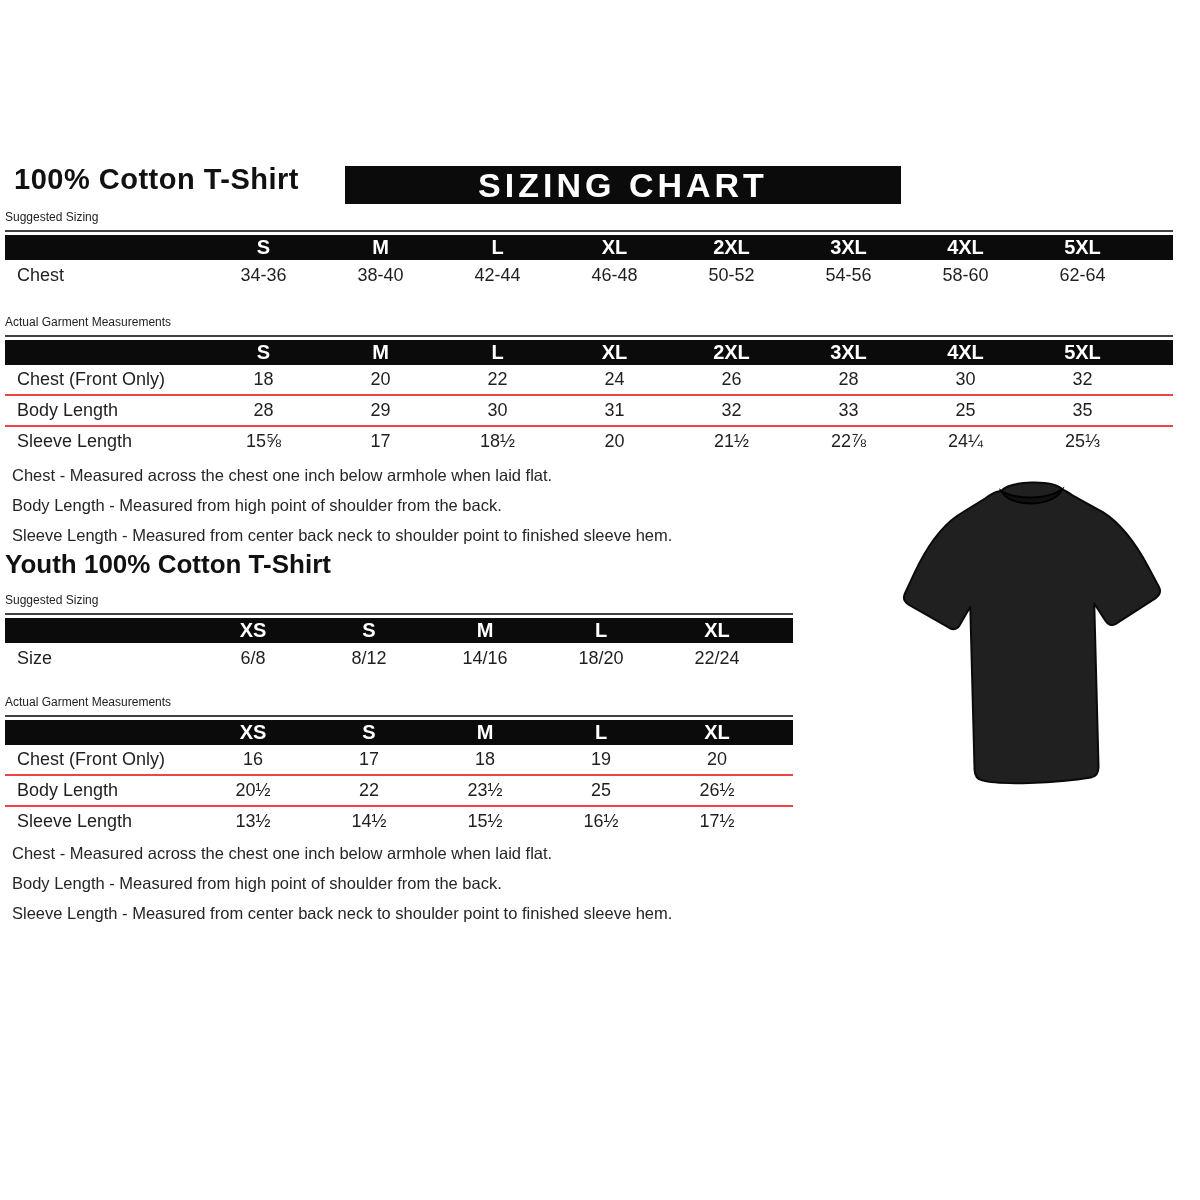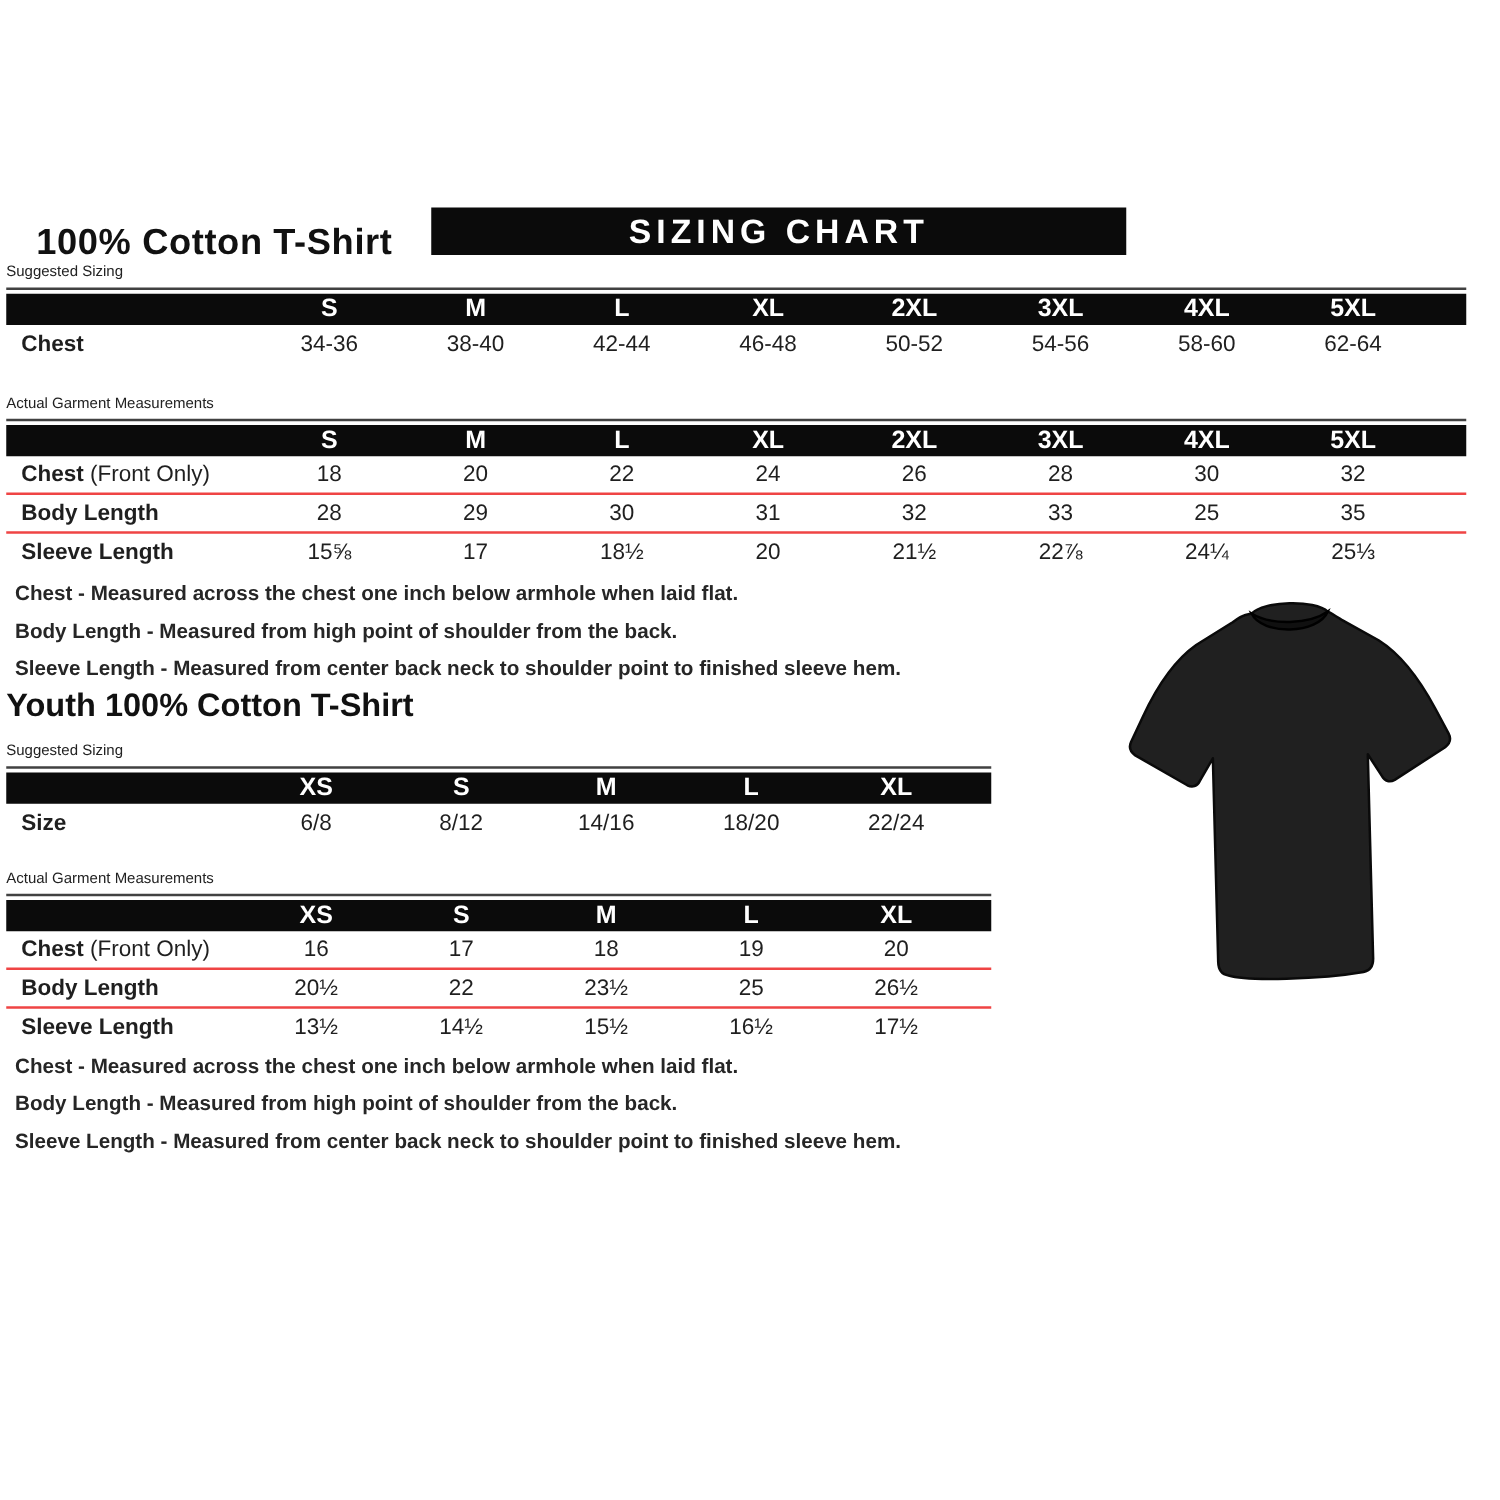--- a/index.html
+++ b/index.html
@@ -1,50 +1,50 @@
 <!DOCTYPE html>
 <html><head>
 <meta charset="utf-8">
 <style>
   html,body{margin:0;padding:0;background:#ffffff;}
   body{width:1200px;height:1200px;position:relative;
        font-family:"Liberation Sans","DejaVu Sans",sans-serif;color:#1f1f1f;}
   .canvas{position:absolute;inset:0;background:#fff;overflow:hidden;}
 
-  .adult-title{position:absolute;left:14px;top:163px;margin:15px;
+  .adult-title{position:absolute;left:14px;top:163px;margin:0;
                font-size:29px;font-weight:700;color:#111;letter-spacing:.5px;}
   .youth-title{position:absolute;left:5px;top:549px;margin:0;
                font-size:26px;font-weight:700;color:#111;}
 
   .banner{position:absolute;left:345px;top:166px;width:556px;height:38px;
           background:#0b0b0b;display:flex;align-items:center;justify-content:center;}
-  .banner span{color:#fff;font-weight:700;font-size:27px;letter-spacing:4px;}
+  .banner span{color:#fff;font-weight:700;font-size:34px;letter-spacing:4px;}
 
   .sec-label{position:absolute;left:5px;font-size:12px;color:#222;}
 
   .table{position:absolute;left:5px;}
   .table.adult{width:1168px;}
   .table.youth{width:788px;}
   .topline{border-top:2px solid #414141;margin-bottom:3px;}
   .trow{display:flex;align-items:center;}
   .trow.bar{background:#0b0b0b;height:25px;}
   .trow.bar .cell{color:#fff;font-weight:700;font-size:20px;}
   .trow.data{height:29px;font-size:18px;}
   .trow.data.tall{height:31px;}
   .cell{text-align:center;}
   .adult .cell{width:117px;}
   .adult .cell.lbl{width:200px;}
   .youth .cell{width:116px;}
   .youth .cell.lbl{width:190px;}
   .cell.lbl{text-align:left;padding-left:12px;box-sizing:border-box;}
-  .cell.lbl b{font-weight:700;}
+  .cell.lbl b{font-weight:400;}
   .cell.lbl span{font-weight:400;}
   .actual .trow.data + .trow.data{border-top:2px solid #ef4444;}
 
-  .notes{position:absolute;left:12px;font-weight:bold;}
+  .notes{position:absolute;left:12px;}
   .note{font-size:16.5px;line-height:30px;color:#262626;}
 
   .tshirt-wrap{position:absolute;left:893px;top:468px;width:285px;height:350px;}
 </style>
 </head>
 <body>
 
 <div class="canvas">
 
   <h1 class="adult-title">100% Cotton T-Shirt</h1>

